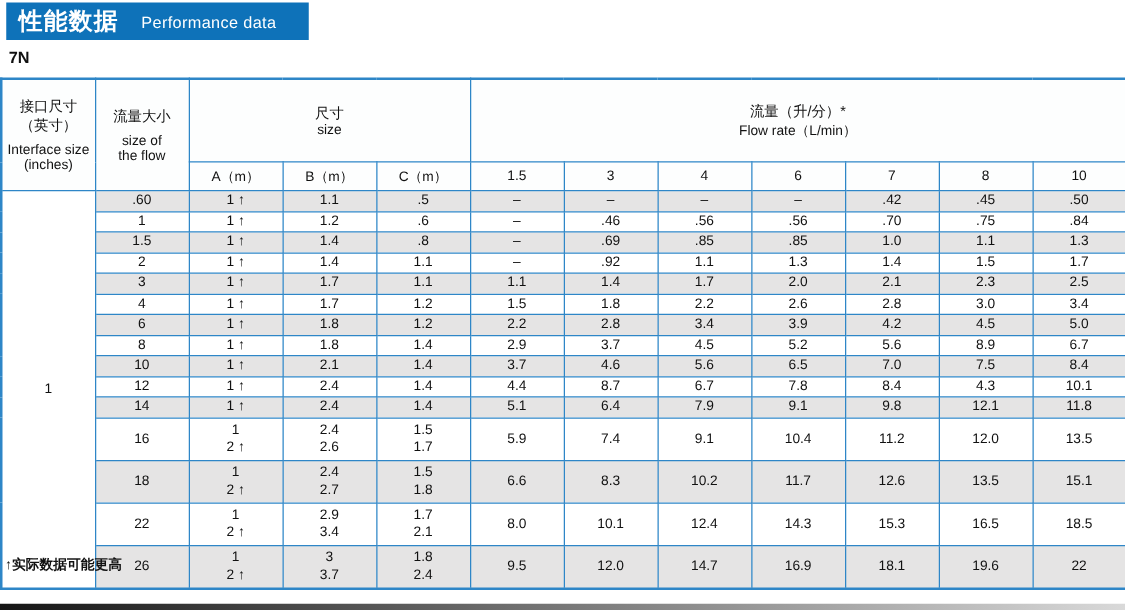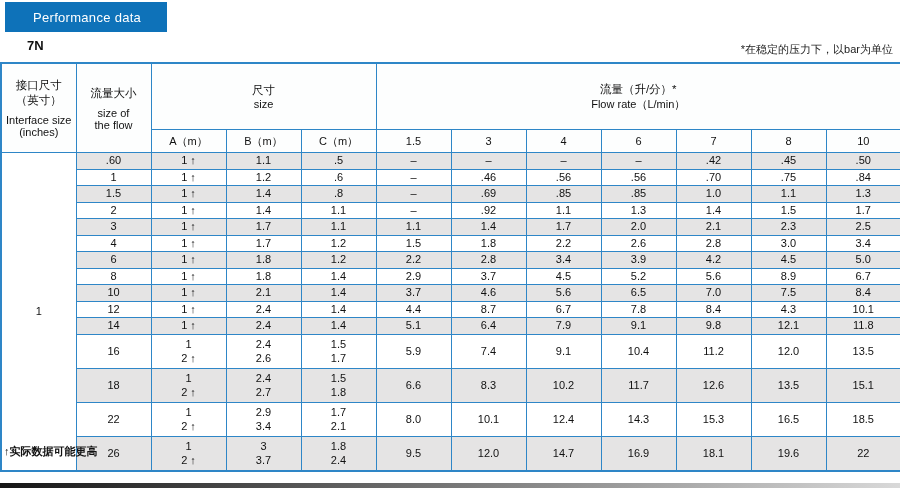--- a/index.html
+++ b/index.html
@@ -6,21 +6,21 @@
   html,body { background:#fff; }
   body { font-family:"Liberation Sans","DejaVu Sans",sans-serif; color:#1a1a1a; }
   .page { position:relative; width:900px; height:488px; background:#fff; overflow:hidden; }
 
   
   .titlebar { position:absolute; left:5px; top:2px; height:30px; background:#0e72b9;
               display:flex; align-items:center; padding:0 26px 0 10px; }
   .title-zh { color:#fff; font-weight:bold; font-size:19px; letter-spacing:1px; }
   .title-en { color:#fff; font-weight:normal; font-size:13px; margin-left:18px; letter-spacing:.3px; }
 
-  .model { position:absolute; left:7px; top:38px; font-size:13px; font-weight:bold; color:#111;margin-left:20px; }
+  .model { position:absolute; left:7px; top:38px; font-size:13px; font-weight:bold; color:#111; }
   .top-note { position:absolute; right:7px; top:42px; font-size:11px; color:#222; }
 
   
   .tbl-wrap { position:absolute; left:0; top:62px; width:900px; }
   table { border-collapse:collapse; table-layout:fixed; width:900px;
           border:2px solid #2e86c7; }
   col { width:75px; }
   th, td { border:1px solid #2e86c7; text-align:center; vertical-align:middle;
            font-size:11px; color:#111; white-space:pre-line; }
   th { font-weight:normal; background:#fdfefe; padding:2px; }
@@ -37,25 +37,25 @@
   .foot-note { position:absolute; left:4px; top:444px; font-size:11px; font-weight:bold; color:#111; }
   .bottom-bar { position:absolute; left:0; bottom:0; width:100%; height:5px;
                 background:linear-gradient(to right,#151515,#9e9e9e 70%,#d9d9d9); }
 </style>
 </head>
 <body>
 
 <div class="page">
 
   <div class="titlebar">
+    <span class="title-zh">性能数据</span>
     <span class="title-en">Performance data</span>
   </div>
 
   <div class="model">7N</div>
-  <div class="top-note">*在稳定的压力下，以bar为单位</div>
 
   <div class="tbl-wrap">
     <table>
       <colgroup>
         <col>
           <col>
           <col>
           <col>
           <col>
           <col>

